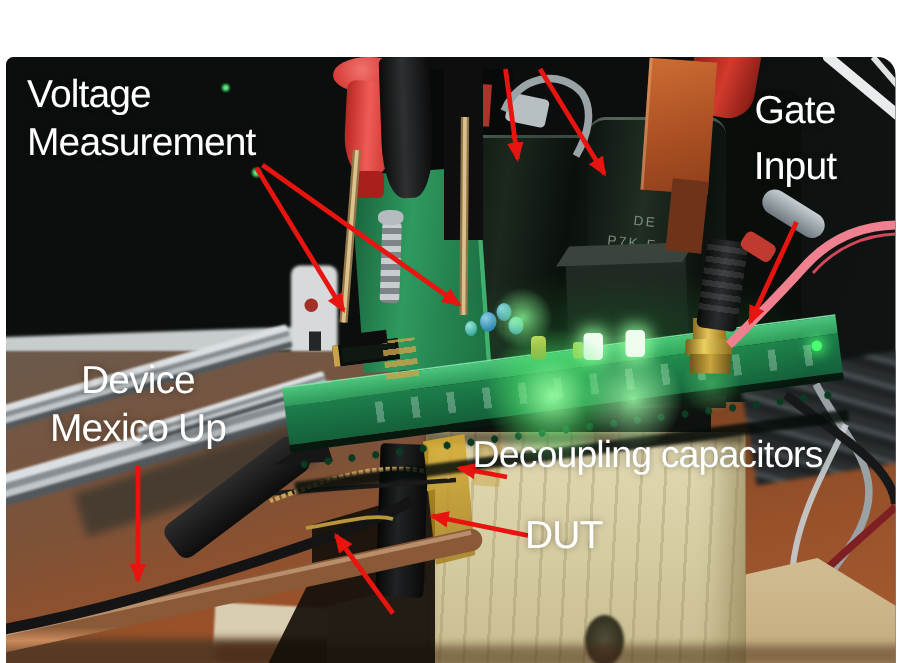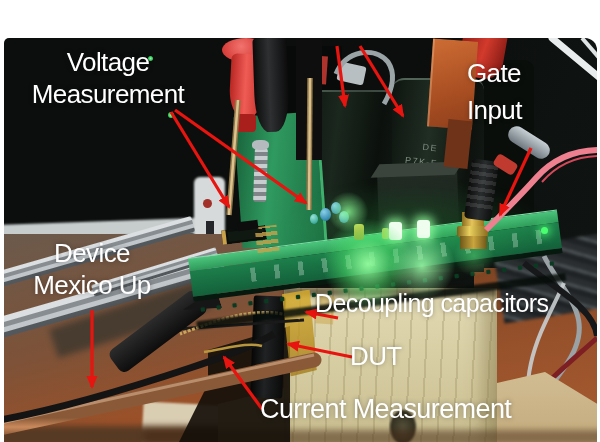--- a/index.html
+++ b/index.html
@@ -15,22 +15,22 @@
   #stage{position:relative;width:600px;height:442px;background:#ffffff;overflow:hidden;
          font-family:"Liberation Sans",sans-serif;}
   .abs{position:absolute;}
   
   #title{position:absolute;top:3px;left:0;right:0;text-align:center;
          font-size:27px;line-height:32px;color:var(--annotation-red);
          letter-spacing:-0.5px;z-index:40;}
   .lbl{position:absolute;color:var(--annotation-white);font-size:26px;line-height:32px;
        letter-spacing:-0.6px;white-space:pre-line;z-index:40;
        text-shadow:0 0 5px rgba(0,0,0,.35);}
-  #lbl-vm{left:18px;top:46px;width:180px;text-align:center;}
-  #lbl-gate{left:467px;top:55px;width:92px;line-height:37px;}
+  #lbl-vm{left:18px;top:46px;width:180px;}
+  #lbl-gate{left:484px;top:55px;width:92px;text-align:center;line-height:37px;}
   #lbl-device{left:6px;top:237px;width:172px;text-align:center;}
   #lbl-decoup{left:315px;top:287px;font-size:25px;}
   #lbl-dut{left:350px;top:340px;}
   #lbl-current{left:260px;top:393px;font-size:27px;}
   
   #photo{position:absolute;left:4px;top:38px;width:593px;height:404px;overflow:hidden;
          background:linear-gradient(115deg,#0b0e0c 55%,#0e1210 75%,#101412);
          border-radius:5px 12px 0 0;}
   svg.layer{position:absolute;left:0;top:0;}
   
@@ -348,14 +348,13 @@
   </svg>
 
   <div class="lbl" id="lbl-vm">Voltage
 Measurement</div>
   <div class="lbl" id="lbl-gate">Gate
 Input</div>
   <div class="lbl" id="lbl-device">Device
 Mexico Up</div>
   <div class="lbl" id="lbl-dut">DUT</div>
   <div class="lbl" id="lbl-decoup">Decoupling capacitors</div>
-  <div class="lbl" id="lbl-current">Current Measurement</div>
 </div>
 
 </body></html>

